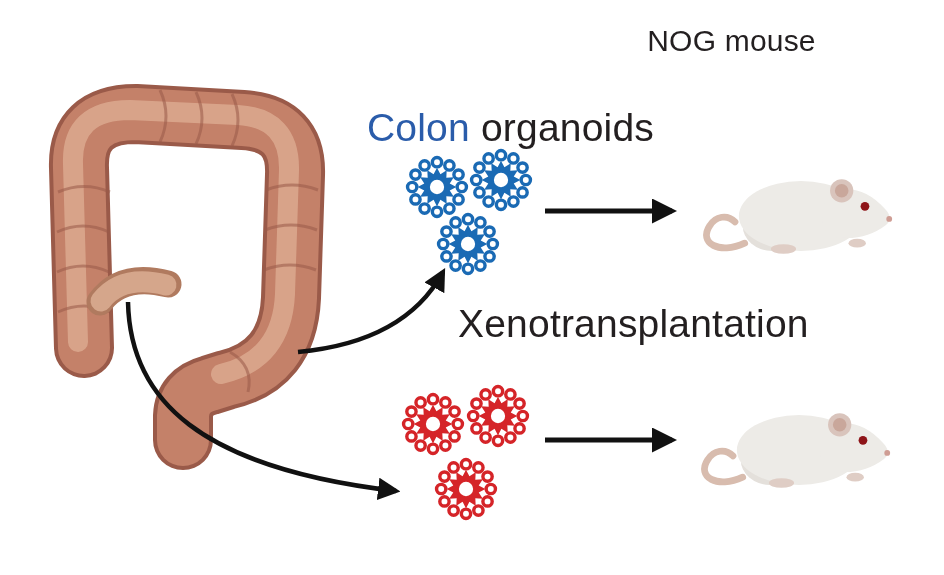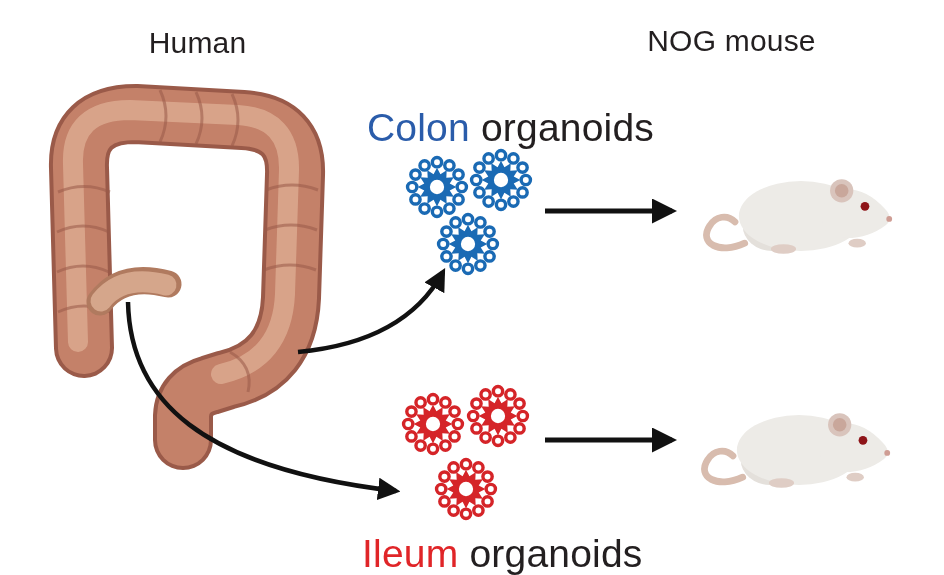--- a/index.html
+++ b/index.html
@@ -110,26 +110,23 @@
     <g>
       <use href="#organoid" transform="translate(433,424) scale(1.55)" fill="#d52428" stroke="#d52428"></use>
       <use href="#organoid" transform="translate(498,416) scale(1.55)" fill="#d52428" stroke="#d52428"></use>
       <use href="#organoid" transform="translate(466,489) scale(1.55)" fill="#d52428" stroke="#d52428"></use>
     </g>
 
     <use href="#mouse" transform="translate(702,152) scale(0.97)"></use>
     <use href="#mouse" transform="translate(700,386) scale(0.97)"></use>
   </svg>
 
-  <div class="label title" style="left: 90px; top: 26px; width: 215px; color: rgb(35, 31, 32);">Human</div>
 
   <div class="label title" style="left: 599px; top: 24px; width: 265px; color: rgb(35, 31, 32);">NOG mouse</div>
 
   <div class="label" style="left:367px;top:106px;width:260px;">
     <span style="color: rgb(42, 92, 170);">Colon</span><span style="color: rgb(35, 31, 32);"> organoids</span>
   </div>
 
+  <div class="label" style="left: 458px; top: 302px; width: 340px; color: rgb(35, 31, 32);">Xenotransplantation</div>
 
-  <div class="label" style="left:362px;top:532px;width:260px;">
-    <span style="color: rgb(224, 37, 40);">Ileum</span><span style="color: rgb(35, 31, 32);"> organoids</span>
-  </div>
 
 </div>
 
 </body></html>

